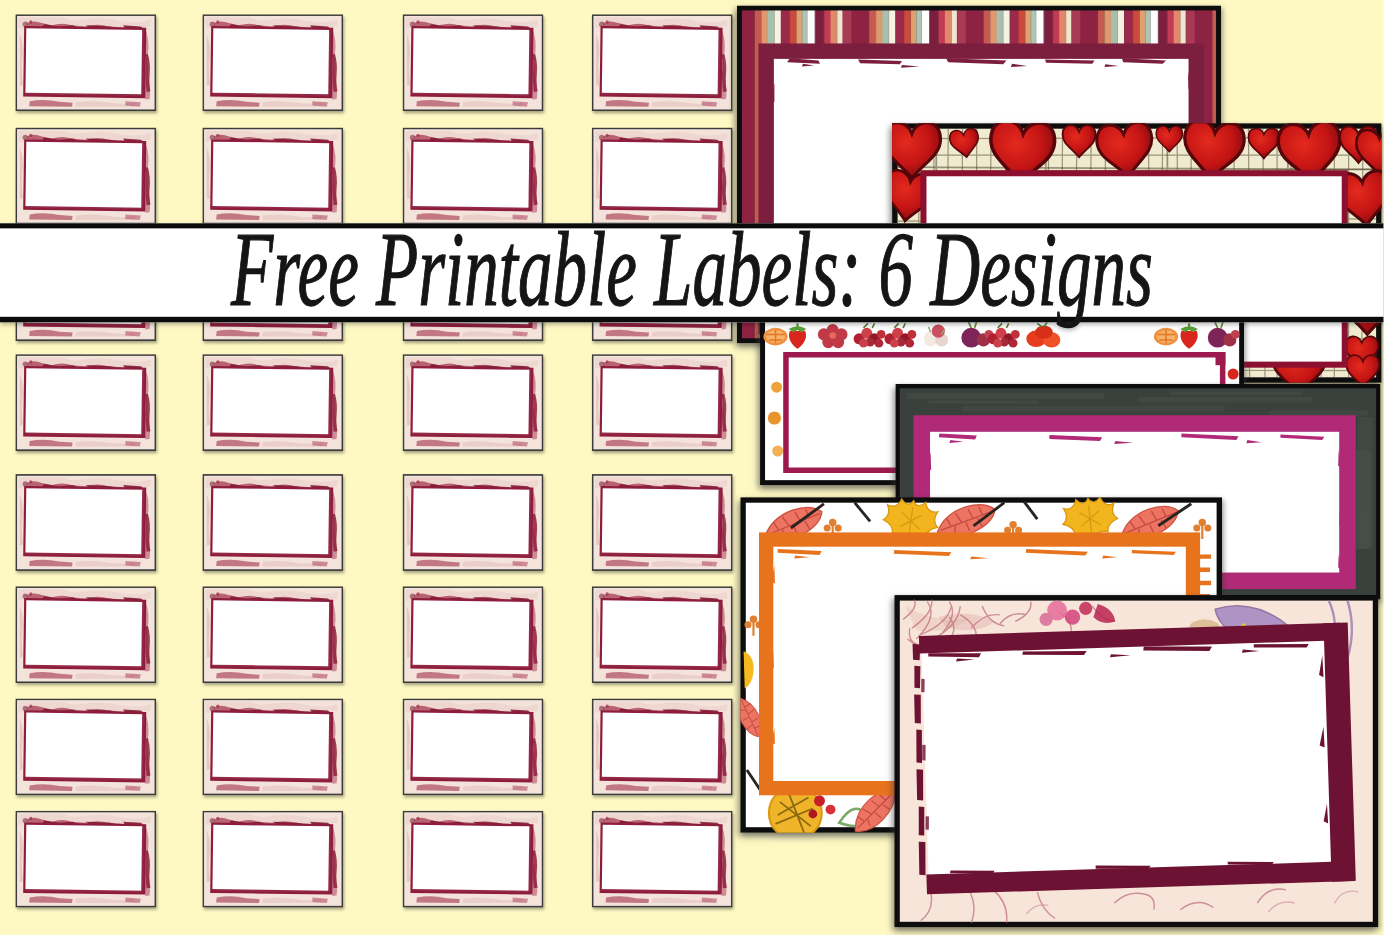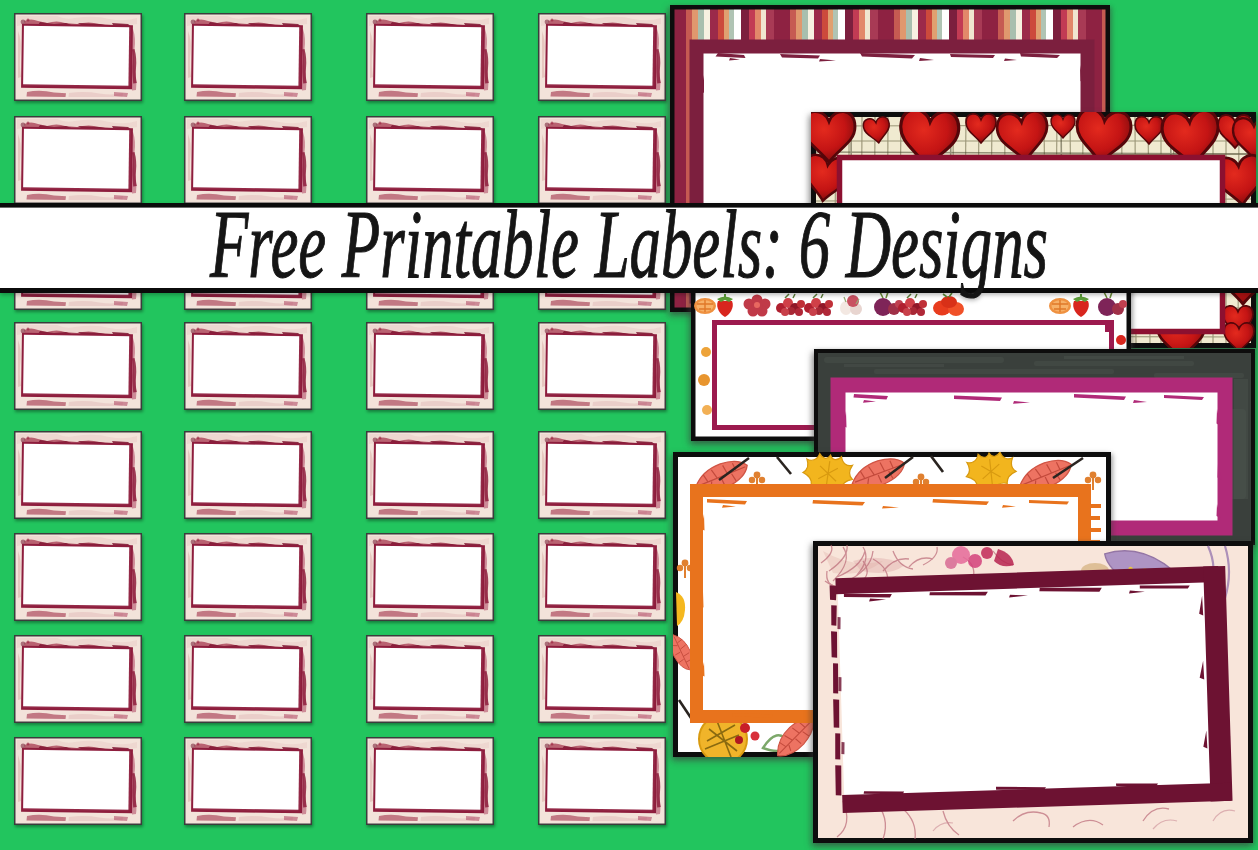--- a/index.html
+++ b/index.html
@@ -1,15 +1,15 @@
 <!DOCTYPE html>
 <html><head><meta charset="utf-8"><title>labels</title>
 <style>
 html,body{margin:0;padding:0;background:#ffffff}
-#page{position:relative;width:1258px;height:850px;background:#22c55e;overflow:hidden;font-family:"Liberation Sans",sans-serif}
+#page{position:relative;width:1258px;height:850px;background:#fef9c3;overflow:hidden;font-family:"Liberation Sans",sans-serif}
 .sl{position:absolute;filter:drop-shadow(1.5px 2px 1.5px rgba(0,0,0,0.35))}
 .big{position:absolute;filter:drop-shadow(-2px 3px 3px rgba(60,60,60,0.5)) drop-shadow(2px 2px 2px rgba(60,60,60,0.35))}
 #banner{position:absolute;left:0;top:195px;width:1258px;height:130px;filter:drop-shadow(0 2px 2px rgba(0,0,0,0.28))}
 </style></head><body>
 <div id="page">
 
 <svg width="0" height="0" style="position:absolute">
 <defs>
 <radialGradient id="hg" cx="0.4" cy="0.35" r="0.75">
  <stop offset="0" stop-color="#e32a1e"></stop>

